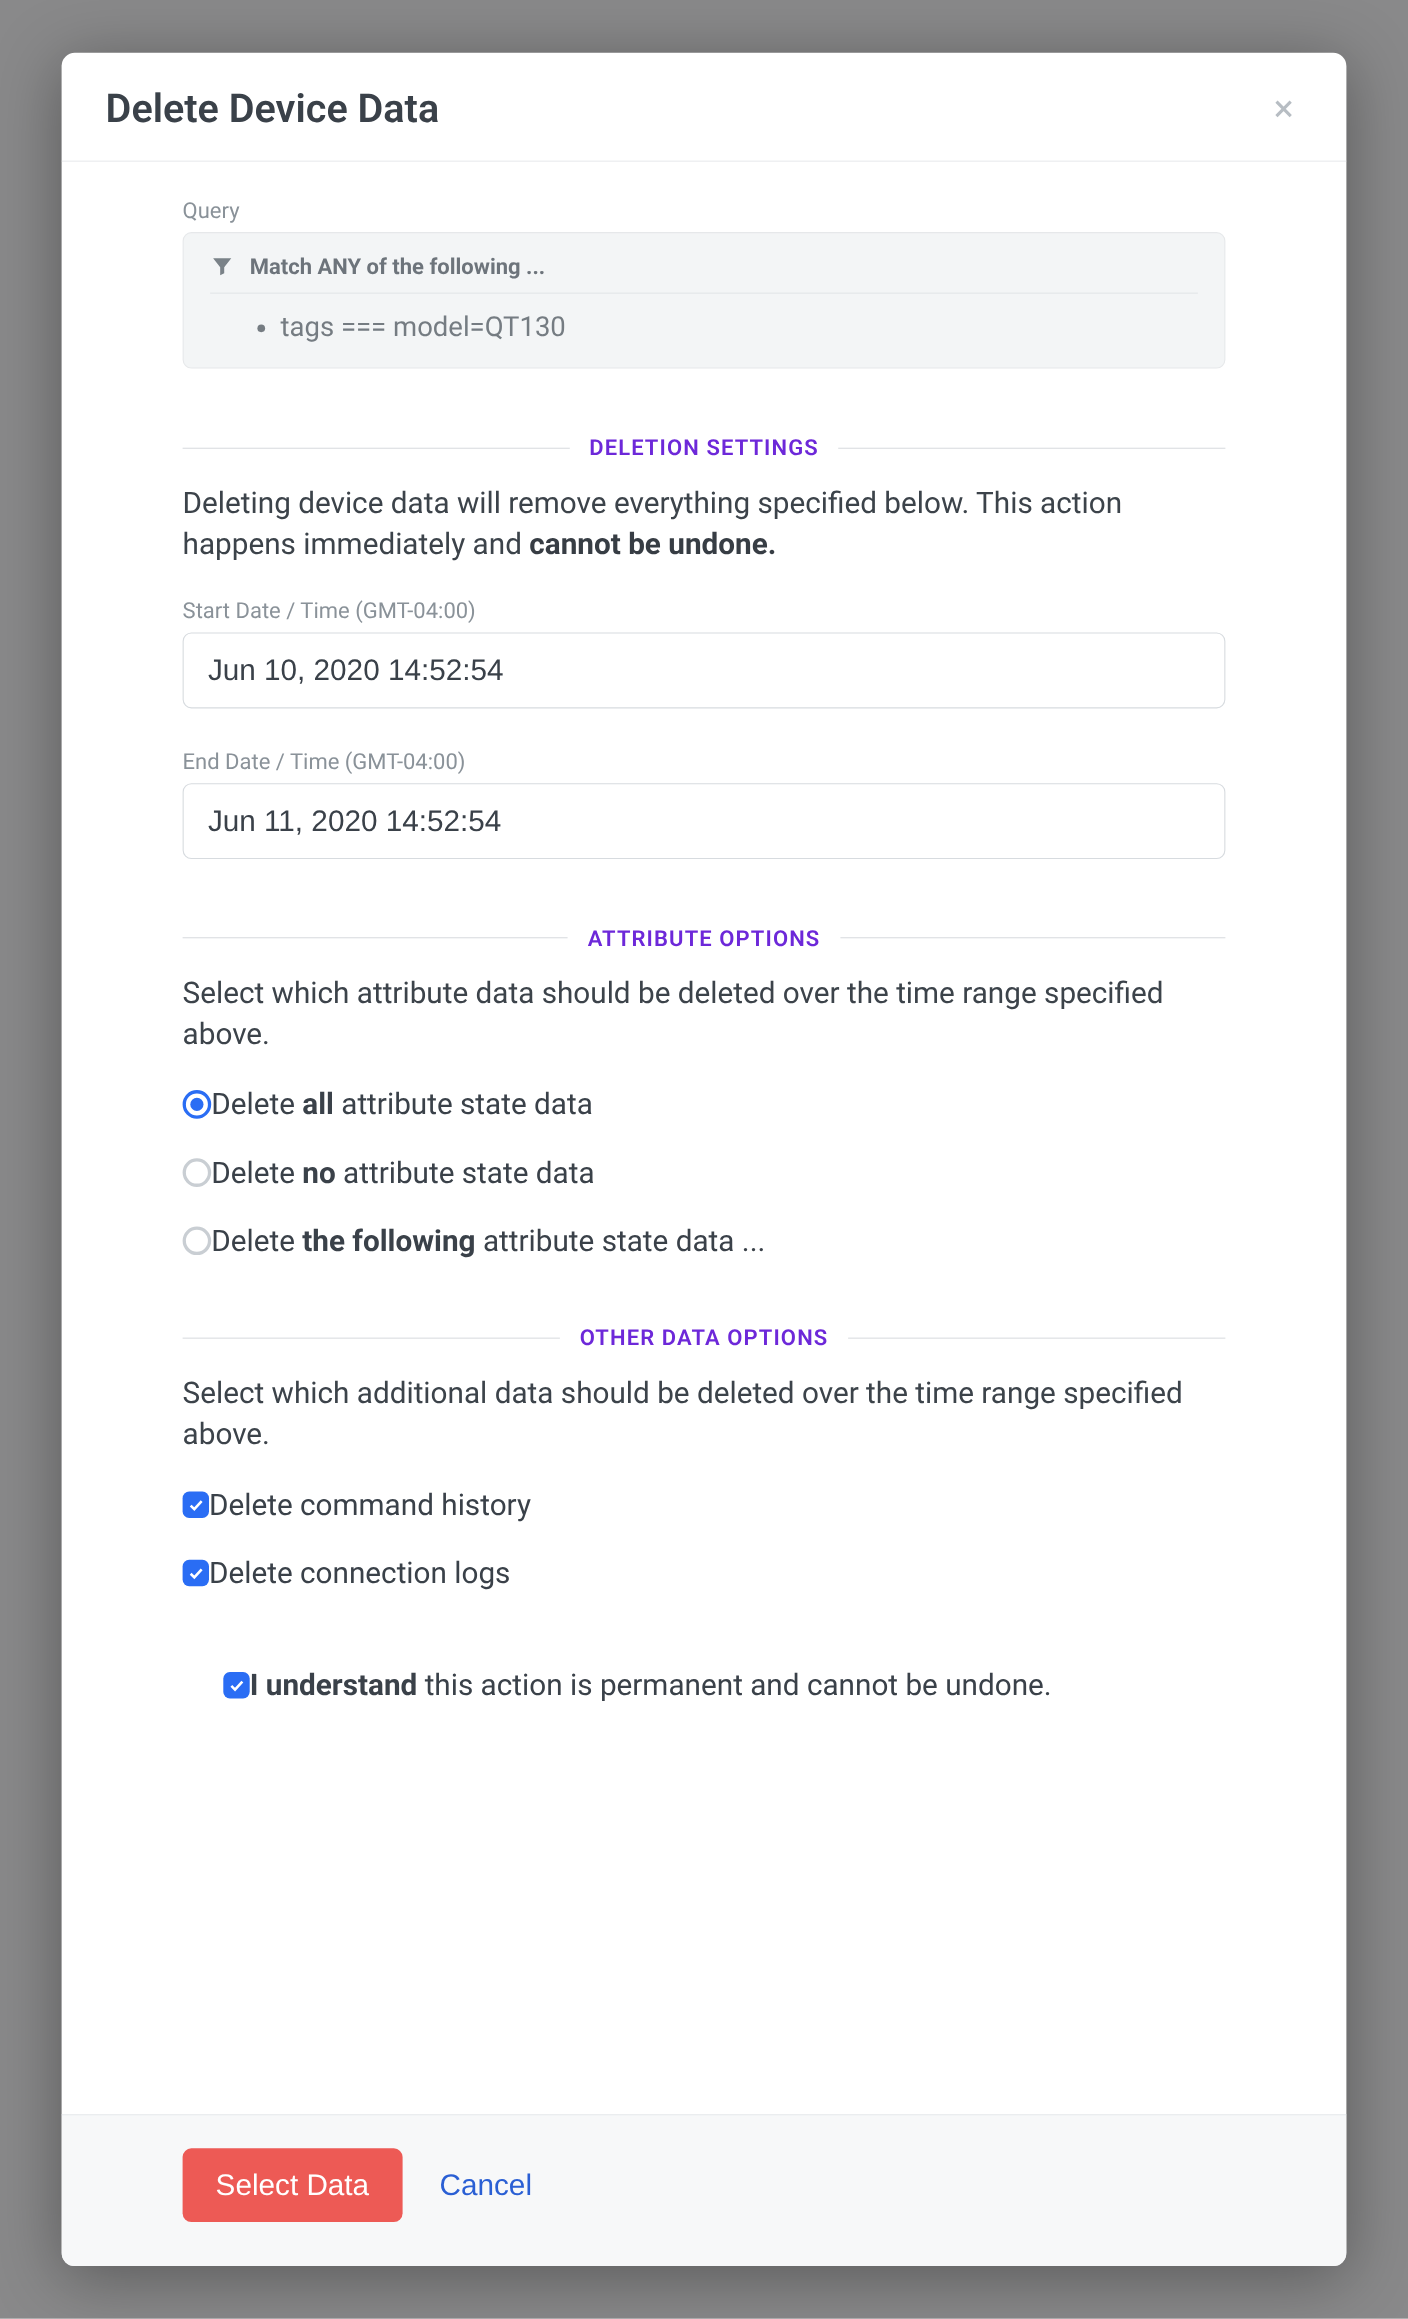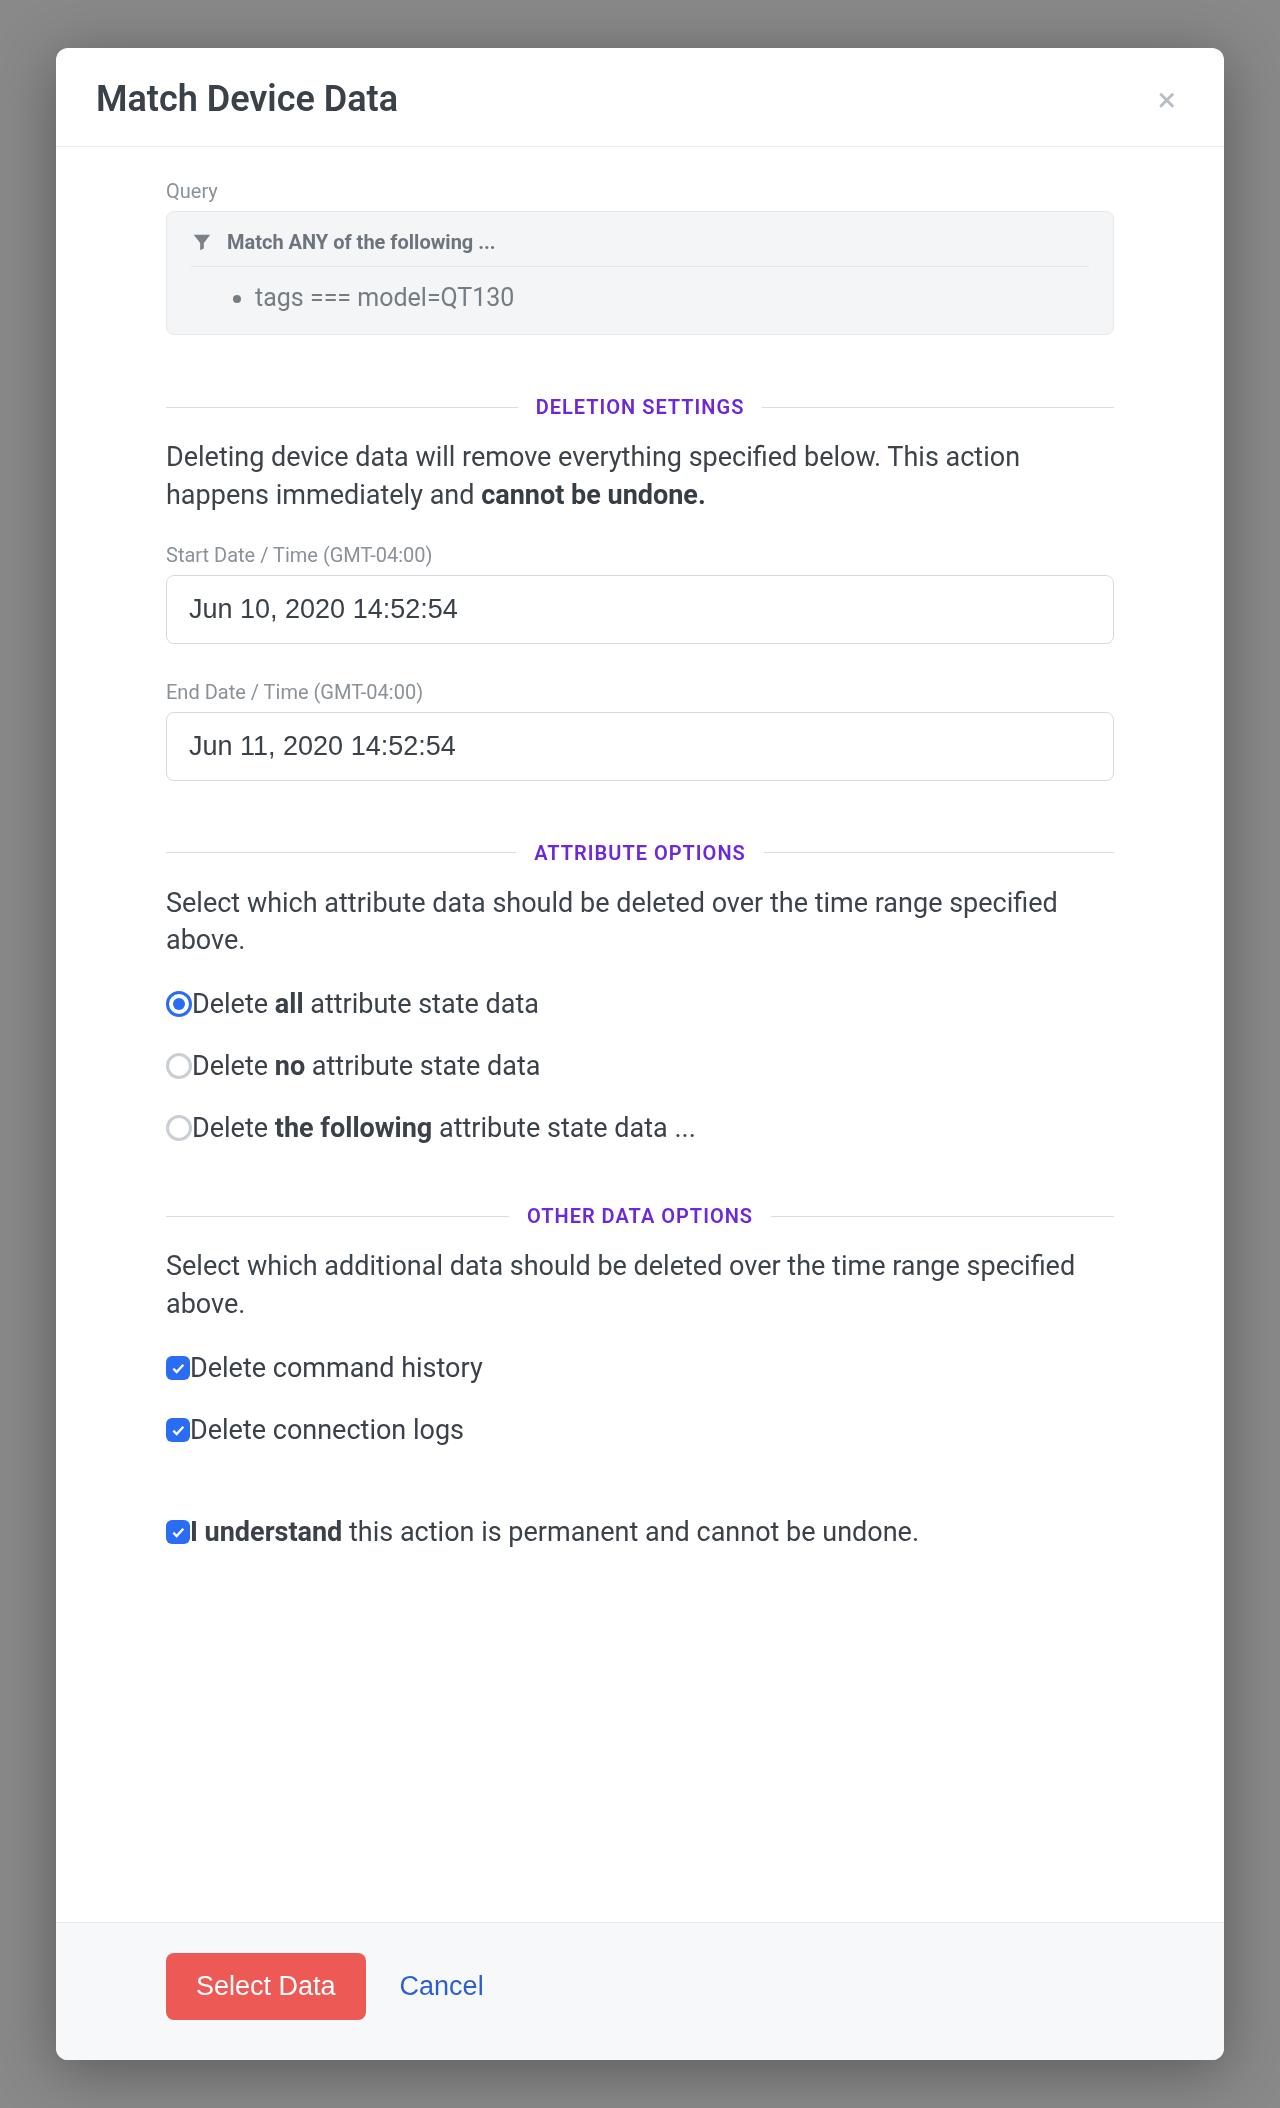--- a/index.html
+++ b/index.html
@@ -154,21 +154,21 @@
   .caret-down {
     width: 0; height: 0; border-left: 9px solid transparent; border-right: 9px solid transparent; border-top: 10px solid #b9bfc5;
   }
   .checkbox {
     width: 24px; height: 24px; border-radius: 6px; background:#2a6df4;
     display:inline-flex; align-items:center; justify-content:center;
     flex: 0 0 auto;
     cursor: pointer;
   }
   .checkbox svg { width:16px; height:16px; stroke:#fff; stroke-width:3.5; fill:none; }
-  .consent-row { margin-top: 70px; }
+  .consent-row { margin-top: 70px; margin-left: 37px; }
   .modal-footer {
     background: #f7f8f9;
     border-top: 1px solid #e8eaed;
     padding: 30px 110px 40px 110px;
     display: flex;
     align-items: center;
     gap: 34px;
   }
   .btn-primary {
     background: #ed5a55;
@@ -188,21 +188,21 @@
   }
 </style>
 </head>
 <body>
 
 <div class="bg-fake" aria-hidden="true"></div>
 <div class="bg-overlay"></div>
 
 <div class="modal">
   <div class="modal-header">
-    <div class="modal-title">Match Device Data</div>
+    <div class="modal-title">Delete Device Data</div>
     <div class="close-x">×</div>
   </div>
 
   <div class="modal-body">
 
     <div class="small-label">Query</div>
     <div class="query-box">
       <div class="query-header">
         <svg class="funnel-icon" viewBox="0 0 24 24">
             <path d="M3 4h18l-7 9v6l-4 2v-8L3 4z"></path>

